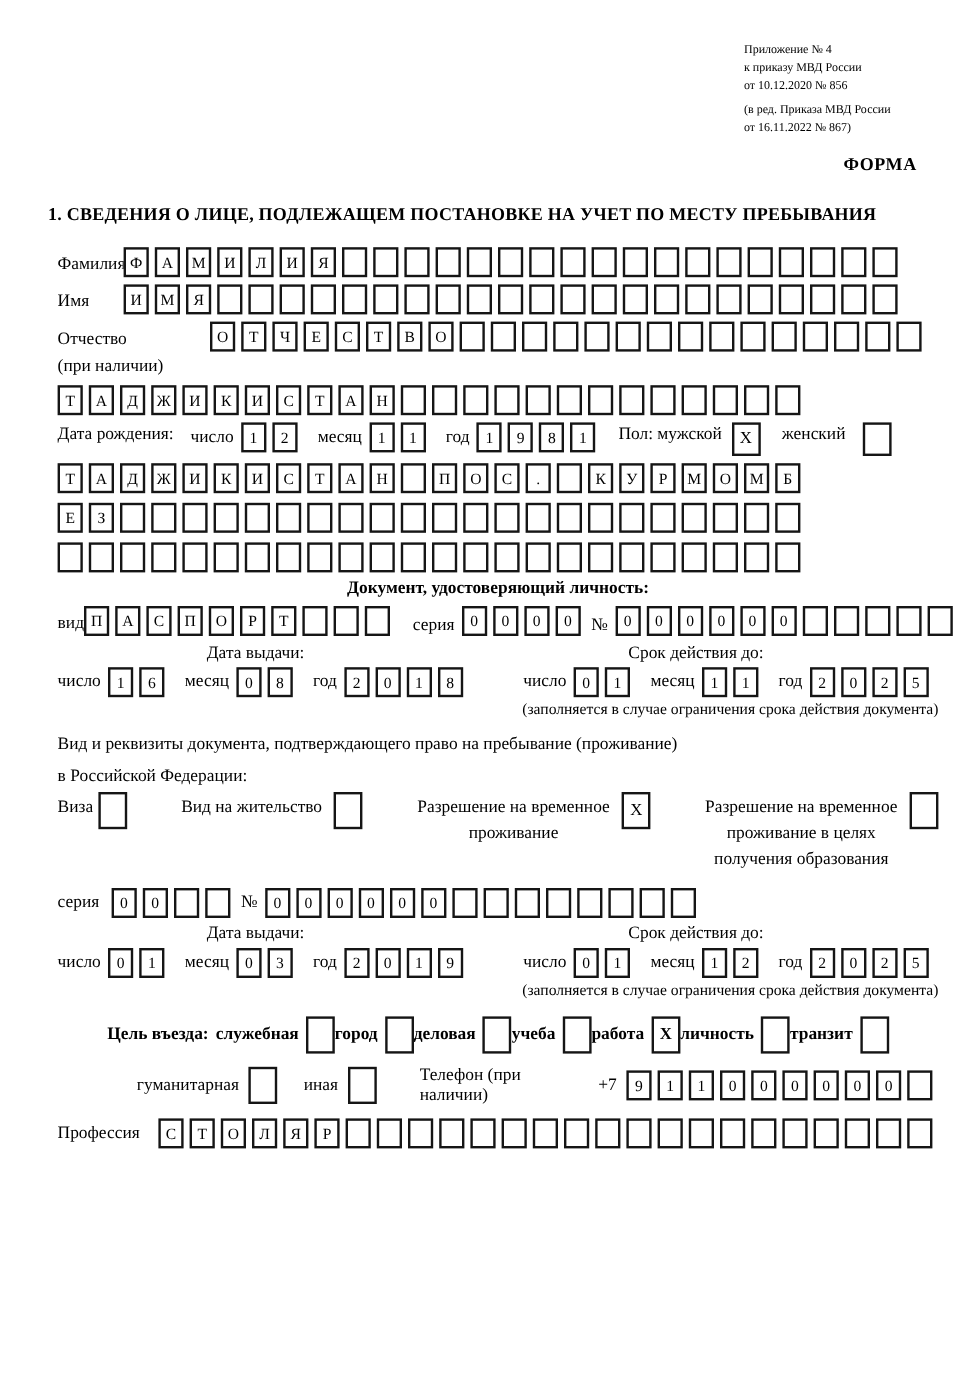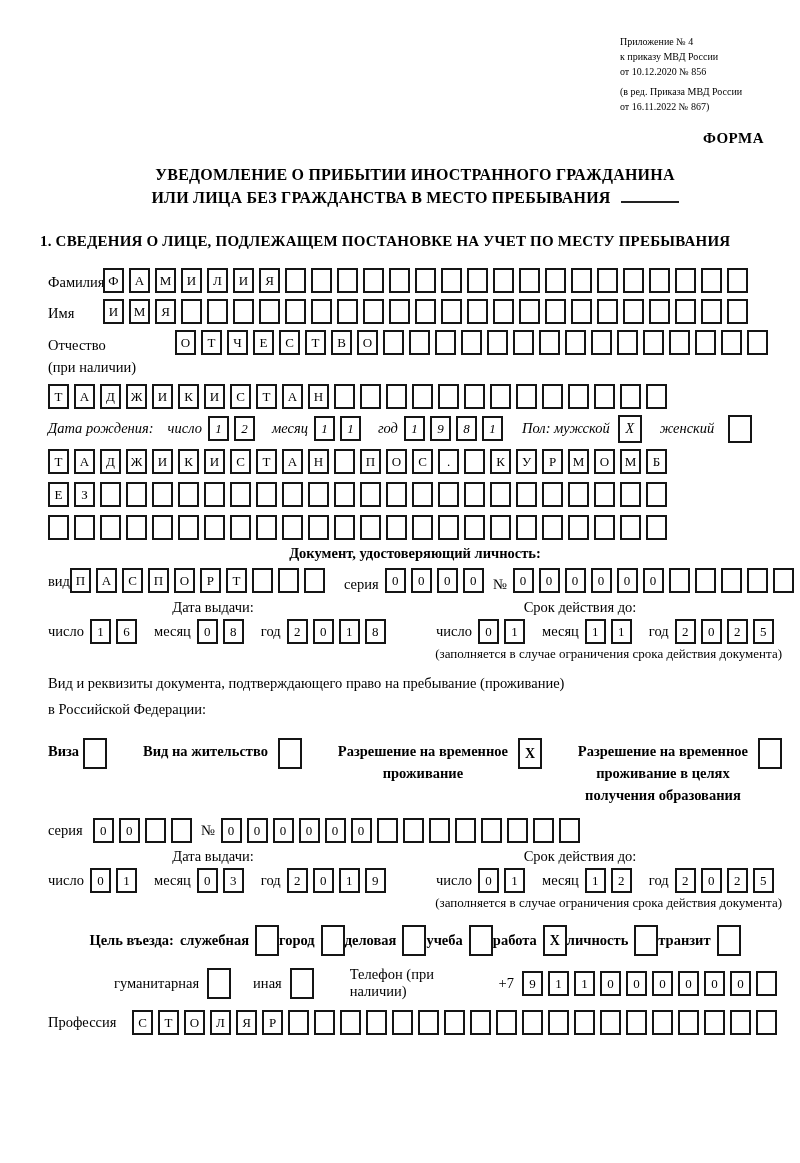--- a/index.html
+++ b/index.html
@@ -42,21 +42,21 @@
   .dg .dg-lbl{font-size:14.5px;margin-right:6px;}
   .dg .dg-sep{margin-left:12px;}
   .date-pair{display:flex;margin-top:10px;}
   .dp-left{width:330px;flex:none;}
   .dp-right{flex:1;}
   .dp-head{text-align:center;font-size:14.5px;margin-bottom:3px;}
   .note{font-size:13px;text-align:right;margin-top:2px;margin-bottom:8px;}
   .center-bold{text-align:center;font-weight:bold;font-size:14.5px;margin:4px 0 6px 0;}
   .intro{font-size:14.5px;line-height:1.8;margin-top:6px;}
   
-  .opt-row{display:flex;align-items:flex-start;justify-content:space-between;margin-top:16px;font-weight:bold;}
+  .opt-row{display:flex;align-items:flex-start;justify-content:space-between;margin-top:0;}
   .opt{display:flex;align-items:flex-start;}
   .opt .opt-lines{font-size:14.5px;text-align:center;line-height:1.5;margin-right:10px;padding-top:3px;}
   .purpose-row{display:flex;align-items:center;justify-content:center;margin-top:14px;font-weight:bold;}
   .purpose-row .p-lbl{font-size:14.5px;margin-right:6px;}
   .purpose2{display:flex;align-items:center;margin-top:10px;margin-left:66px;}
   .purpose2 .p-lbl{font-size:14.5px;margin-right:8px;}
   .phone-prefix{font-size:14.5px;margin:0 8px 0 26px;}
   .mt6{margin-top:6px;} .mt10{margin-top:10px;} .mt12{margin-top:12px;}
   .num-lbl{font-size:14.5px;padding-top:4px;margin:0 6px 0 4px;}
 </style>
@@ -69,26 +69,20 @@
     <div>Приложение № 4</div>
     <div>к приказу МВД России</div>
     <div>от 10.12.2020 № 856</div>
     <div class="gap"></div>
     <div>(в ред. Приказа МВД России</div>
     <div>от 16.11.2022 № 867)</div>
   </div>
 
   <div class="forma">ФОРМА</div>
 
-  <div class="title">
-    <div>УВЕДОМЛЕНИЕ О ПРИБЫТИИ ИНОСТРАННОГО ГРАЖДАНИНА</div>
-    <div>
-      <span>ИЛИ ЛИЦА БЕЗ ГРАЖДАНСТВА В МЕСТО ПРЕБЫВАНИЯ</span><span class="title-underline"></span>
-    </div>
-  </div>
 
   <div class="sec-heading">1. СВЕДЕНИЯ О ЛИЦЕ, ПОДЛЕЖАЩЕМ ПОСТАНОВКЕ НА УЧЕТ ПО МЕСТУ ПРЕБЫВАНИЯ</div>
 
   <div class="frow">
     <div class="lbl w-name">Фамилия</div>
     <div class="cells">
         <span class="cell">Ф</span>
         <span class="cell">А</span>
         <span class="cell">М</span>
         <span class="cell">И</span>
@@ -201,21 +195,21 @@
         <span class="cell"></span>
         <span class="cell"></span>
         <span class="cell"></span>
         <span class="cell"></span>
         <span class="cell"></span>
         <span class="cell"></span>
         <span class="cell"></span>
       </div>
   </div>
 
-  <div class="frow mt6" style="align-items:center;font-style:italic;">
+  <div class="frow mt6" style="align-items:flex-start;">
     <span class="lbl" style="padding-top:0;margin-right:14px;">Дата рождения:</span>
     <span class="dg">
         <span class="dg-lbl">число</span>
         <span class="cells">
           <span class="cell">1</span>
           <span class="cell">2</span>
         </span>
         <span class="dg-lbl dg-sep">месяц</span>
         <span class="cells">
           <span class="cell">1</span>

